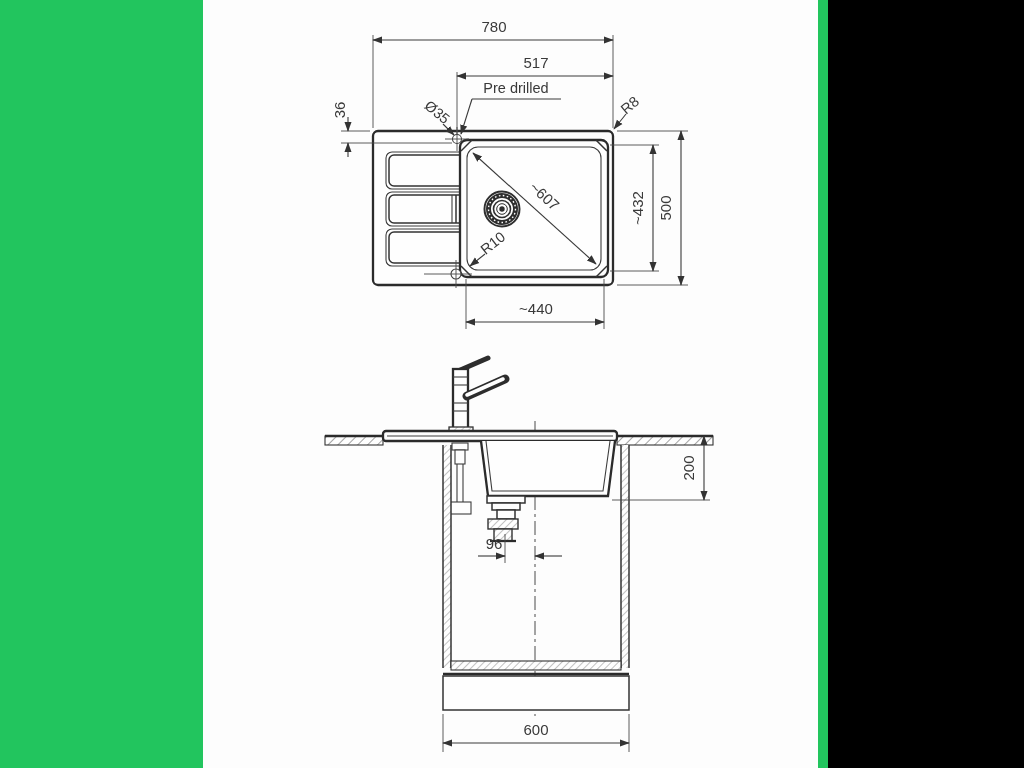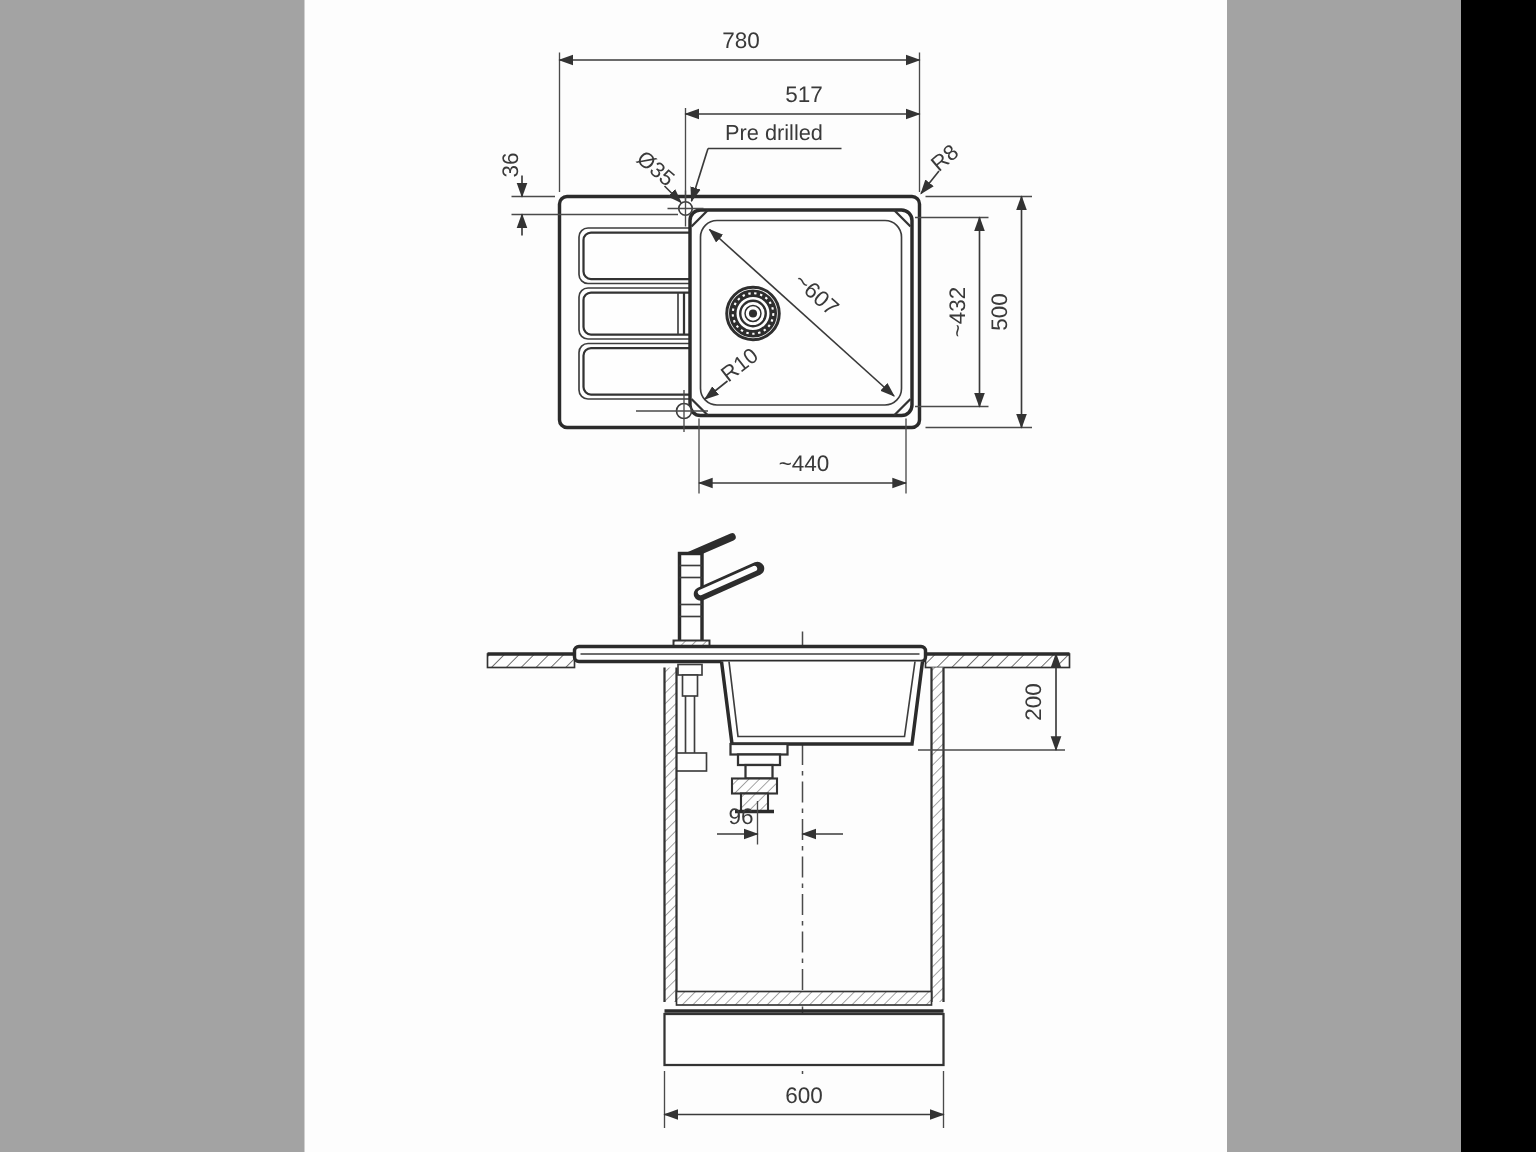--- a/index.html
+++ b/index.html
@@ -1,16 +1,16 @@
 <!DOCTYPE html>
 <html><head>
 <meta charset="utf-8">
 <style>
   html,body{margin:0;padding:0;background:#000;}
-  .stage{position:relative;width:974px;height:768px;background:#a3a3a3;overflow:hidden;}
+  .stage{position:relative;width:828px;height:768px;background:#22c55e;overflow:hidden;}
   svg{position:absolute;left:0;top:0;}
   .dimtext{font-family:"Liberation Sans","DejaVu Sans",sans-serif;font-size:15px;fill:#3a3a3a;}
   .lbltext{font-family:"Liberation Sans","DejaVu Sans",sans-serif;font-size:14.5px;fill:#3a3a3a;}
   .thick{stroke:#2b2b2b;stroke-width:2.3;fill:none;}
   .med{stroke:#333;stroke-width:1.5;fill:none;}
   .thin{stroke:#3d3d3d;stroke-width:1.1;fill:none;}
   .xline{stroke:#4a4a4a;stroke-width:0.9;fill:none;}
   .dimline{stroke:#3a3a3a;stroke-width:1.1;fill:none;}
   .whitefill{fill:#fefefe;}
 </style>

